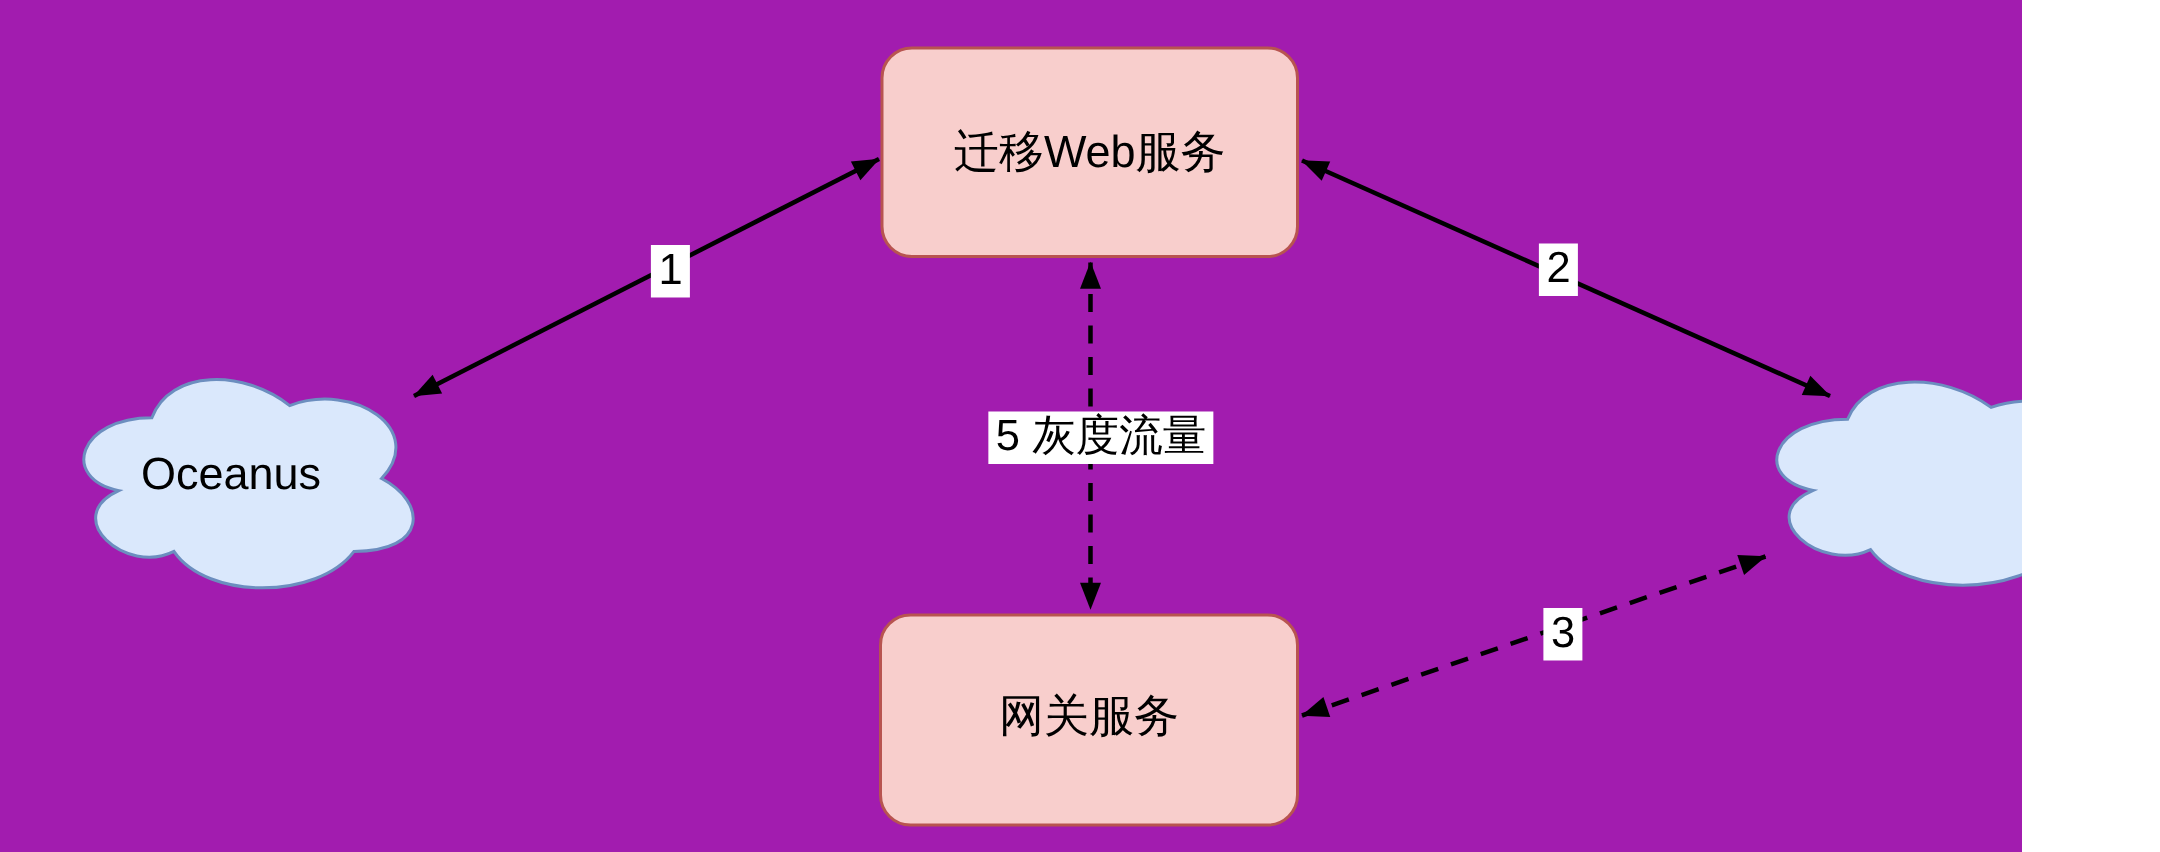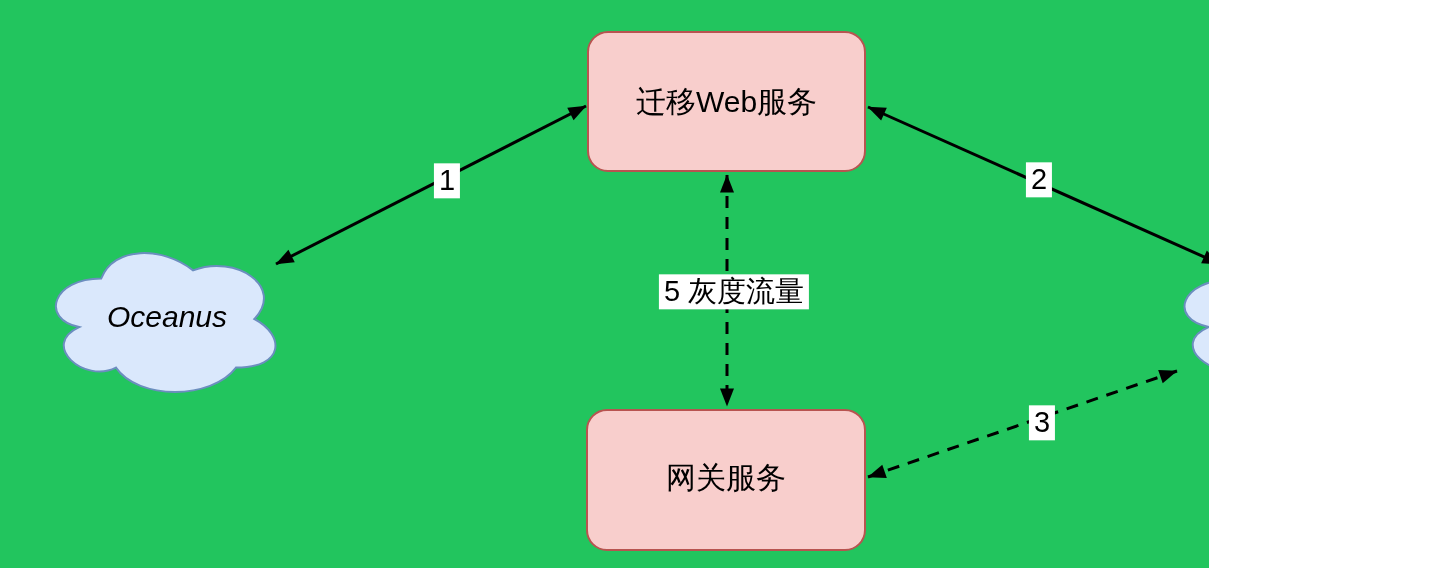--- a/index.html
+++ b/index.html
@@ -1,20 +1,20 @@
 <!DOCTYPE html>
 <html><head>
 <meta charset="utf-8">
 <style>
   html, body { margin: 0; padding: 0; background: #ffffff; }
   .canvas {
     position: relative;
-    width: 1209px;
+    width: 1348px;
     height: 568px;
-    background: #22c55e;
+    background: #a21caf;
     overflow: hidden;
     font-family: "Liberation Sans", "DejaVu Sans", sans-serif;
     color: #000000;
   }
   .edge-layer {
     position: absolute;
     left: 0; top: 0;
     width: 1440px; height: 568px;
   }
   .edge-line {
@@ -53,21 +53,21 @@
     position: absolute;
     transform: translate(-50%, -50%);
     background: #ffffff;
     padding: 1px 5px;
     font-size: 29px;
     line-height: 1.15;
     white-space: nowrap;
   }
   #node-migration-web { left: 587px; top: 31px;  width: 279px; height: 141px; }
   #node-gateway       { left: 586px; top: 409px; width: 280px; height: 142px; font-family: Liberation Mono, monospace; }
-  #label-oceanus      { left: 167px;  top: 317px; font-style: italic; }
+  #label-oceanus      { left: 154px;  top: 317px; }
   #label-downstream   { left: 1294px; top: 316px; }
   #edge-label-1       { left: 447px;  top: 181px; }
   #edge-label-2       { left: 1039px; top: 180px; }
   #edge-label-gray    { left: 734px;  top: 292px; }
   #edge-label-3       { left: 1042px; top: 423px; }
 </style>
 </head>
 <body>
 
 <div class="canvas">

